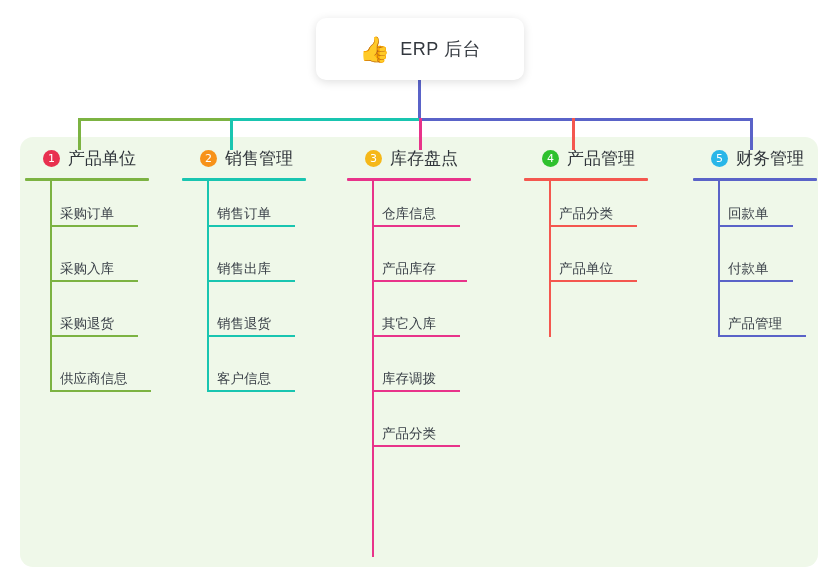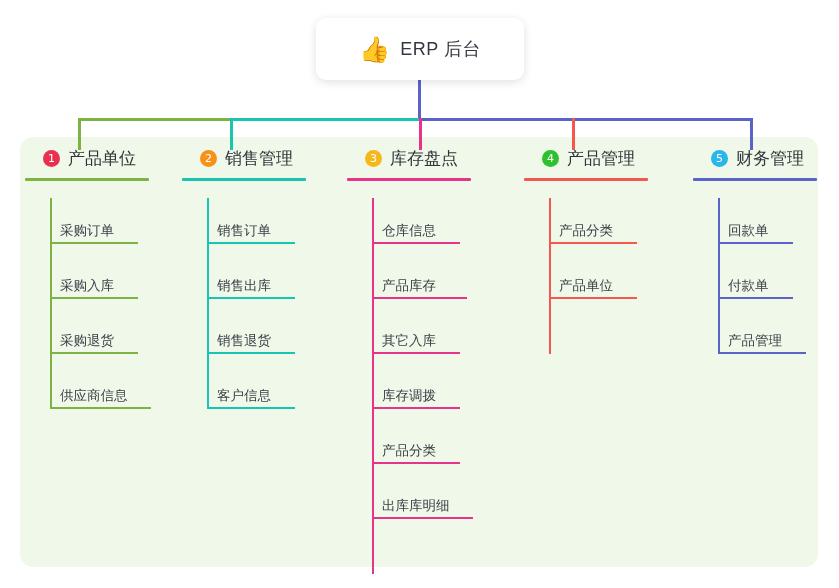--- a/index.html
+++ b/index.html
@@ -38,21 +38,21 @@
   .col-head{display:flex;align-items:center;height:24px;padding-left:18px;}
   .badge{
     width:17px;height:17px;border-radius:50%;
     color:#fff;font-size:11px;line-height:17px;text-align:center;
     font-family:"DejaVu Sans",sans-serif;
     flex:0 0 auto;
   }
   .head-label{font-size:17px;color:#2f343a;margin-left:8px;white-space:nowrap;}
   .head-rule{height:3px;margin-top:8px;border-radius:1px;}
 
-  .items{position:relative;margin-top:17px;}
+  .items{position:relative;margin-top:0;}
   .spine{position:absolute;left:25px;top:0;width:2px;}
   .item{position:relative;height:55px;}
   .item-label{
     position:absolute;left:35px;bottom:13px;
     font-size:13.5px;color:#3a4048;white-space:nowrap;
   }
   .item-rule{position:absolute;left:25px;bottom:9px;height:2px;}
 </style>
 </head>
 <body>
@@ -152,24 +152,20 @@
             <div class="item-rule" style="width: 88px; background: rgb(232, 51, 138);"></div>
           </div>
           <div class="item">
             <span class="item-label">库存调拨</span>
             <div class="item-rule" style="width: 88px; background: rgb(232, 51, 138);"></div>
           </div>
           <div class="item">
             <span class="item-label">产品分类</span>
             <div class="item-rule" style="width: 88px; background: rgb(232, 51, 138);"></div>
           </div>
-          <div class="item">
-            <span class="item-label">出库库明细</span>
-            <div class="item-rule" style="width: 101px; background: rgb(232, 51, 138);"></div>
-          </div>
         </div>
       </div>
       <div class="col" style="left: 524px;">
         <div class="col-head">
           <span class="badge" style="background: rgb(46, 193, 46);">4</span>
           <span class="head-label">产品管理</span>
         </div>
         <div class="head-rule" style="width: 124px; background: rgb(244, 87, 79); margin-left: 0px;"></div>
         <div class="items" style="height: 165px;">
           <div class="spine" style="height: 156px; background: rgb(244, 87, 79);"></div>

